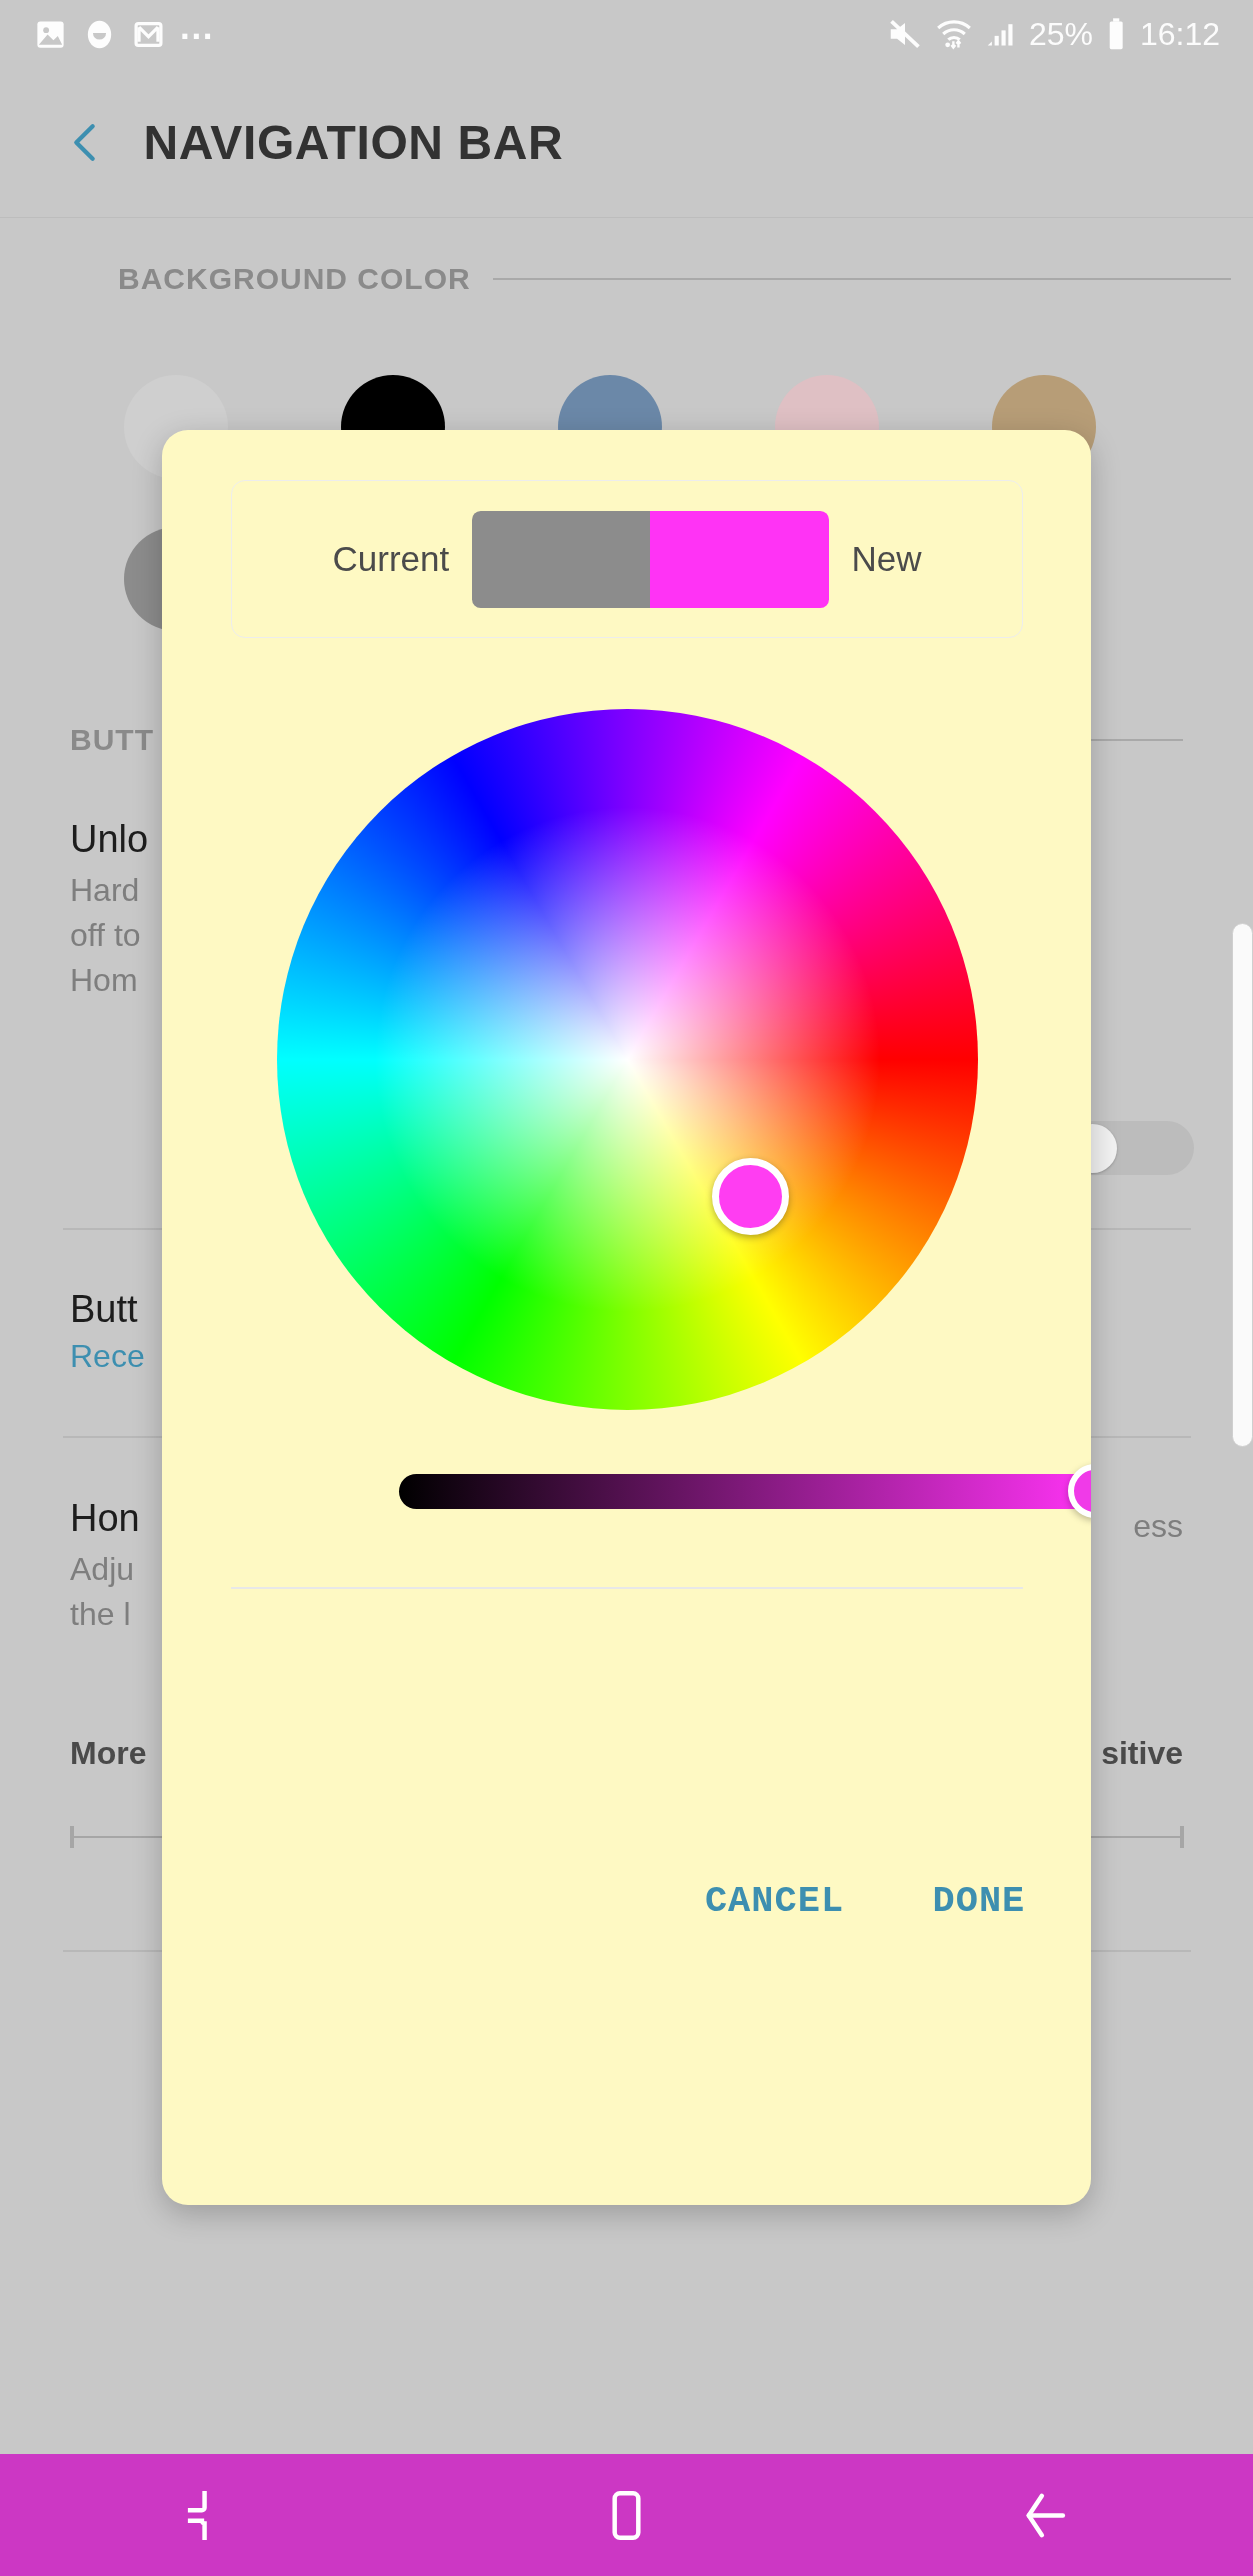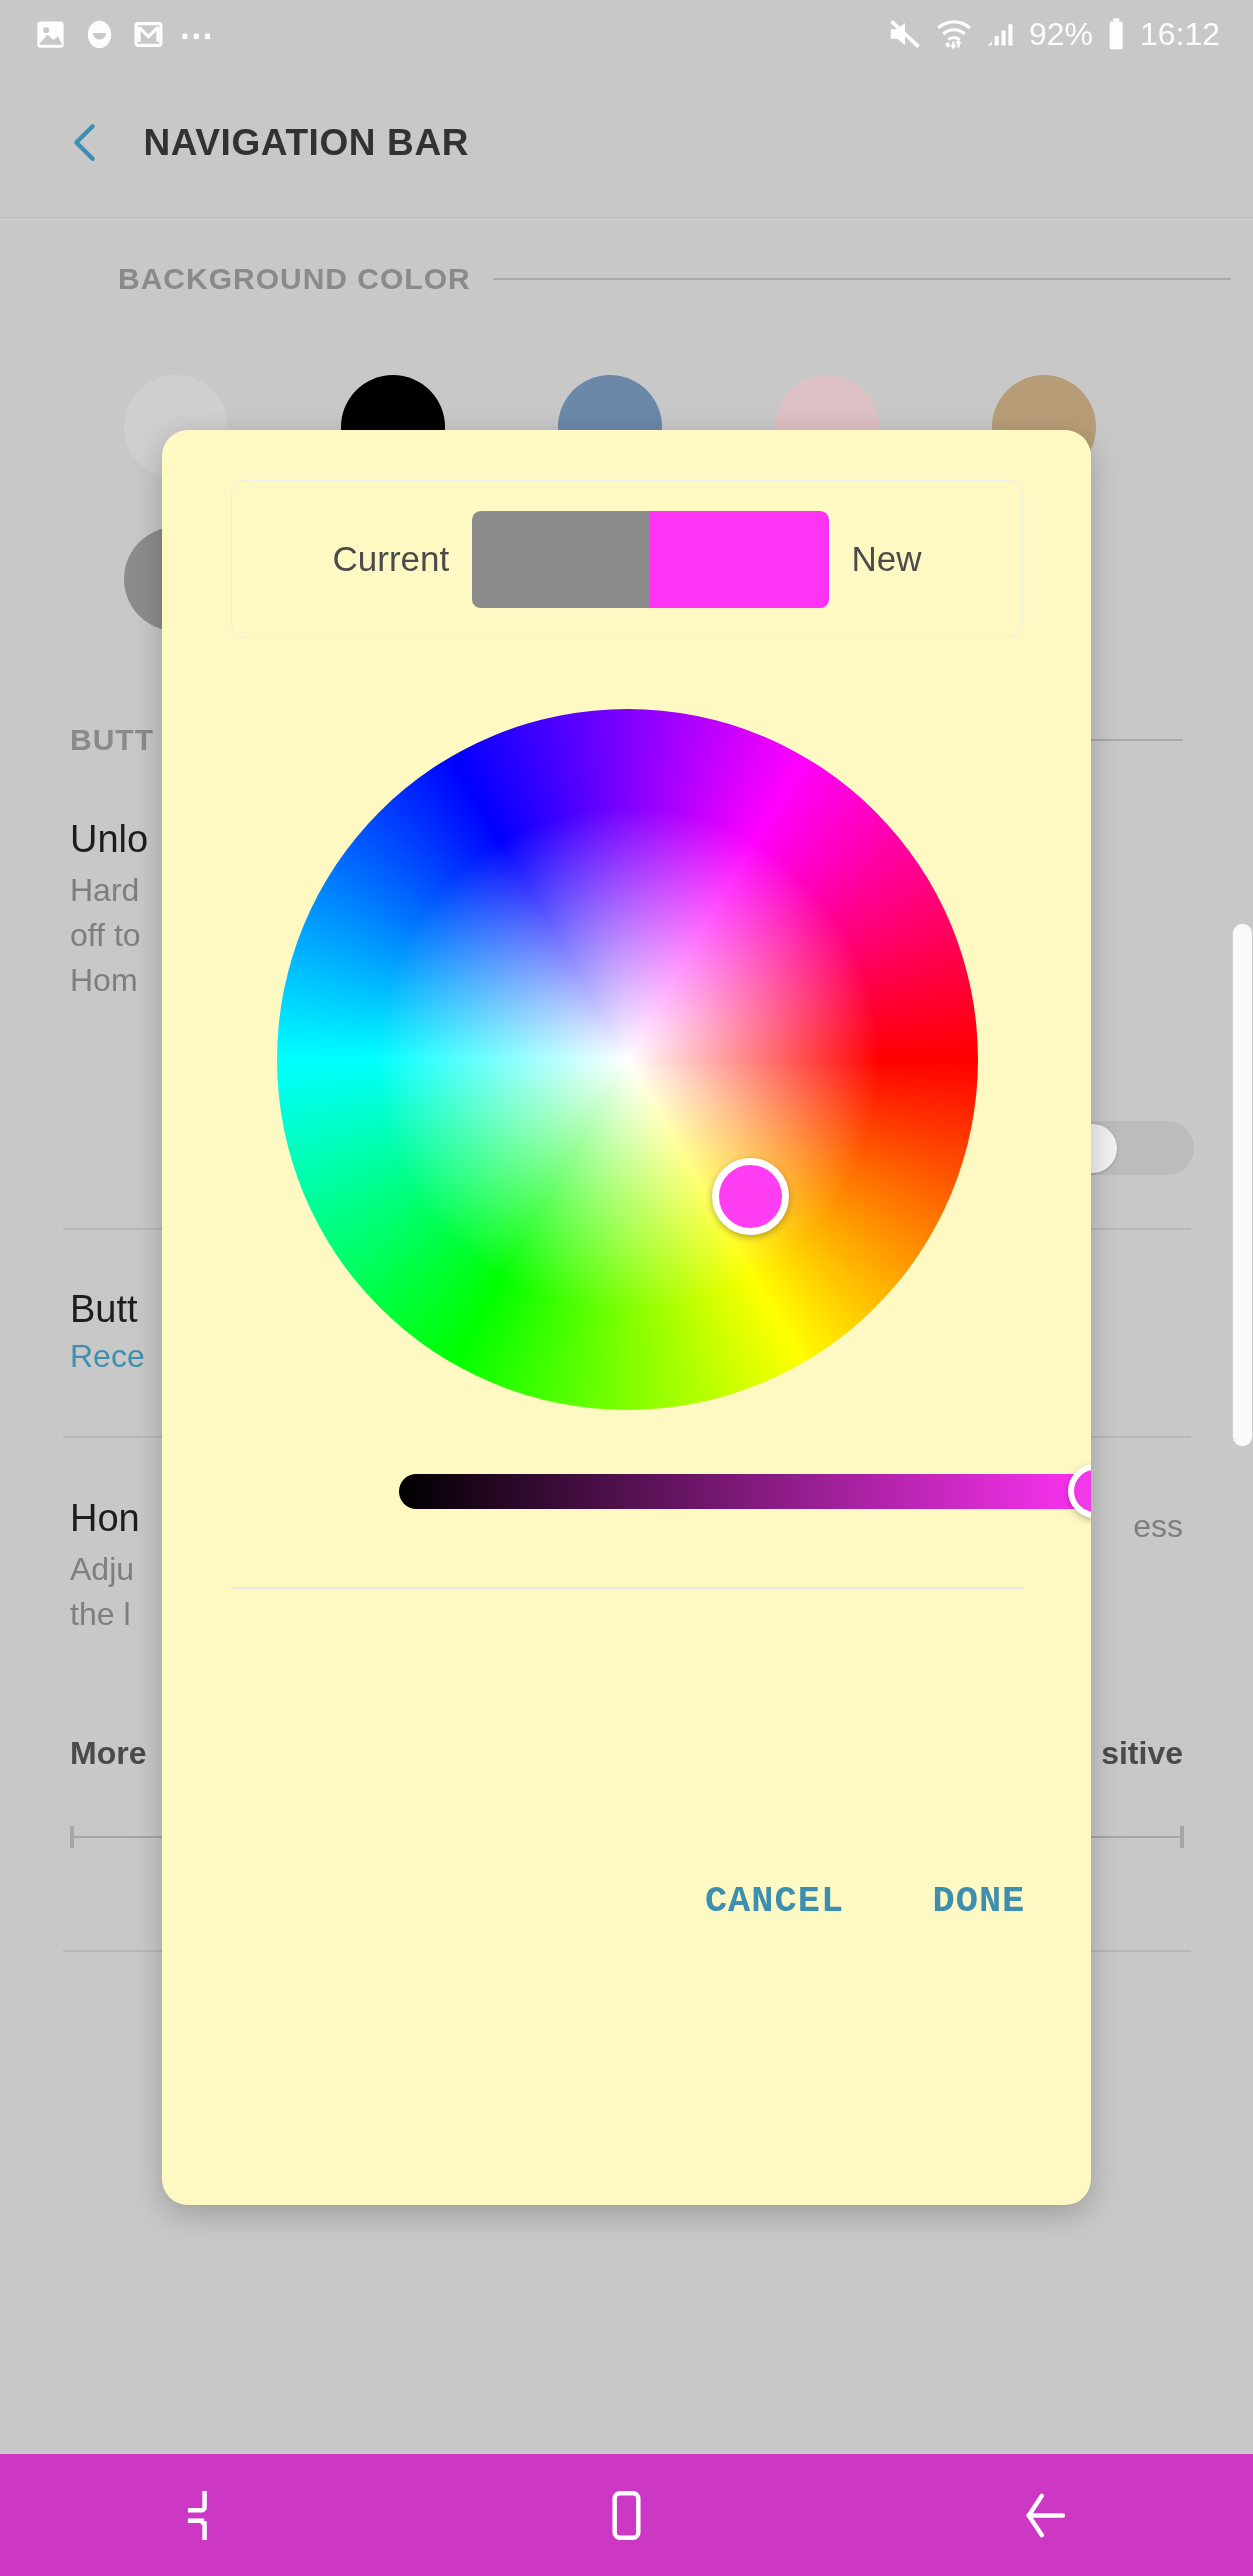--- a/index.html
+++ b/index.html
@@ -45,21 +45,21 @@
     width: 1253px; height: 150px;
     display: flex; align-items: center;
     box-sizing: border-box;
     border-bottom: 1.7px solid #bdbdbd;
   }
   #back-button {
     width: 96px; height: 96px; margin-left: 37px;
     display: flex; align-items: center; justify-content: center;
   }
   #page-title {
-    color: #323232; font-size: 37px; font-weight: 700;
+    color: #323232; font-size: 48px; font-weight: 700;
     letter-spacing: 0.6px; margin-left: 10.4px;
     font-family: "Liberation Sans", sans-serif;
   }
 
   
   #bg-content {
     position: absolute; left: 0; top: 218px;
     width: 1253px; height: 2202px;
     overflow: hidden;
   }
@@ -218,21 +218,21 @@
         <circle cx="8" cy="18.8" r="1.5" fill="#fdfdfd"></circle>
         <path d="M11.6 16.6 v4 M10.4 19 l1.2 1.6 l1.2 -1.6" stroke="#fdfdfd" stroke-width="1.5" fill="none"></path>
         <path d="M14.8 20.6 v-4 M13.6 18.2 l1.2 -1.6 l1.2 1.6" stroke="#fdfdfd" stroke-width="1.5" fill="none"></path>
       </svg>
       <svg class="sb-icon" width="33" height="35" viewBox="0 0 24 24">
         <path d="M2 20 L5 17 L5 20 Z" fill="#fdfdfd"></path>
         <rect x="7" y="13" width="3" height="7" fill="#fdfdfd"></rect>
         <rect x="12" y="9" width="3" height="11" fill="#fdfdfd"></rect>
         <rect x="17" y="4.5" width="3" height="15.5" fill="#fdfdfd"></rect>
       </svg>
-      <span class="status-text">92%</span>
+      <span class="status-text">25%</span>
       <svg class="sb-icon" width="24.4" height="37" viewBox="0 0 12 24">
         <rect x="4" y="1.5" width="4" height="2.2" fill="#fdfdfd"></rect>
         <rect x="1.8" y="3.5" width="8.4" height="18" rx="1" fill="#fdfdfd"></rect>
       </svg>
       <span class="status-text">16:12</span>
     </div>
   </div>
 
   <div id="app-header">
     <div id="back-button">

